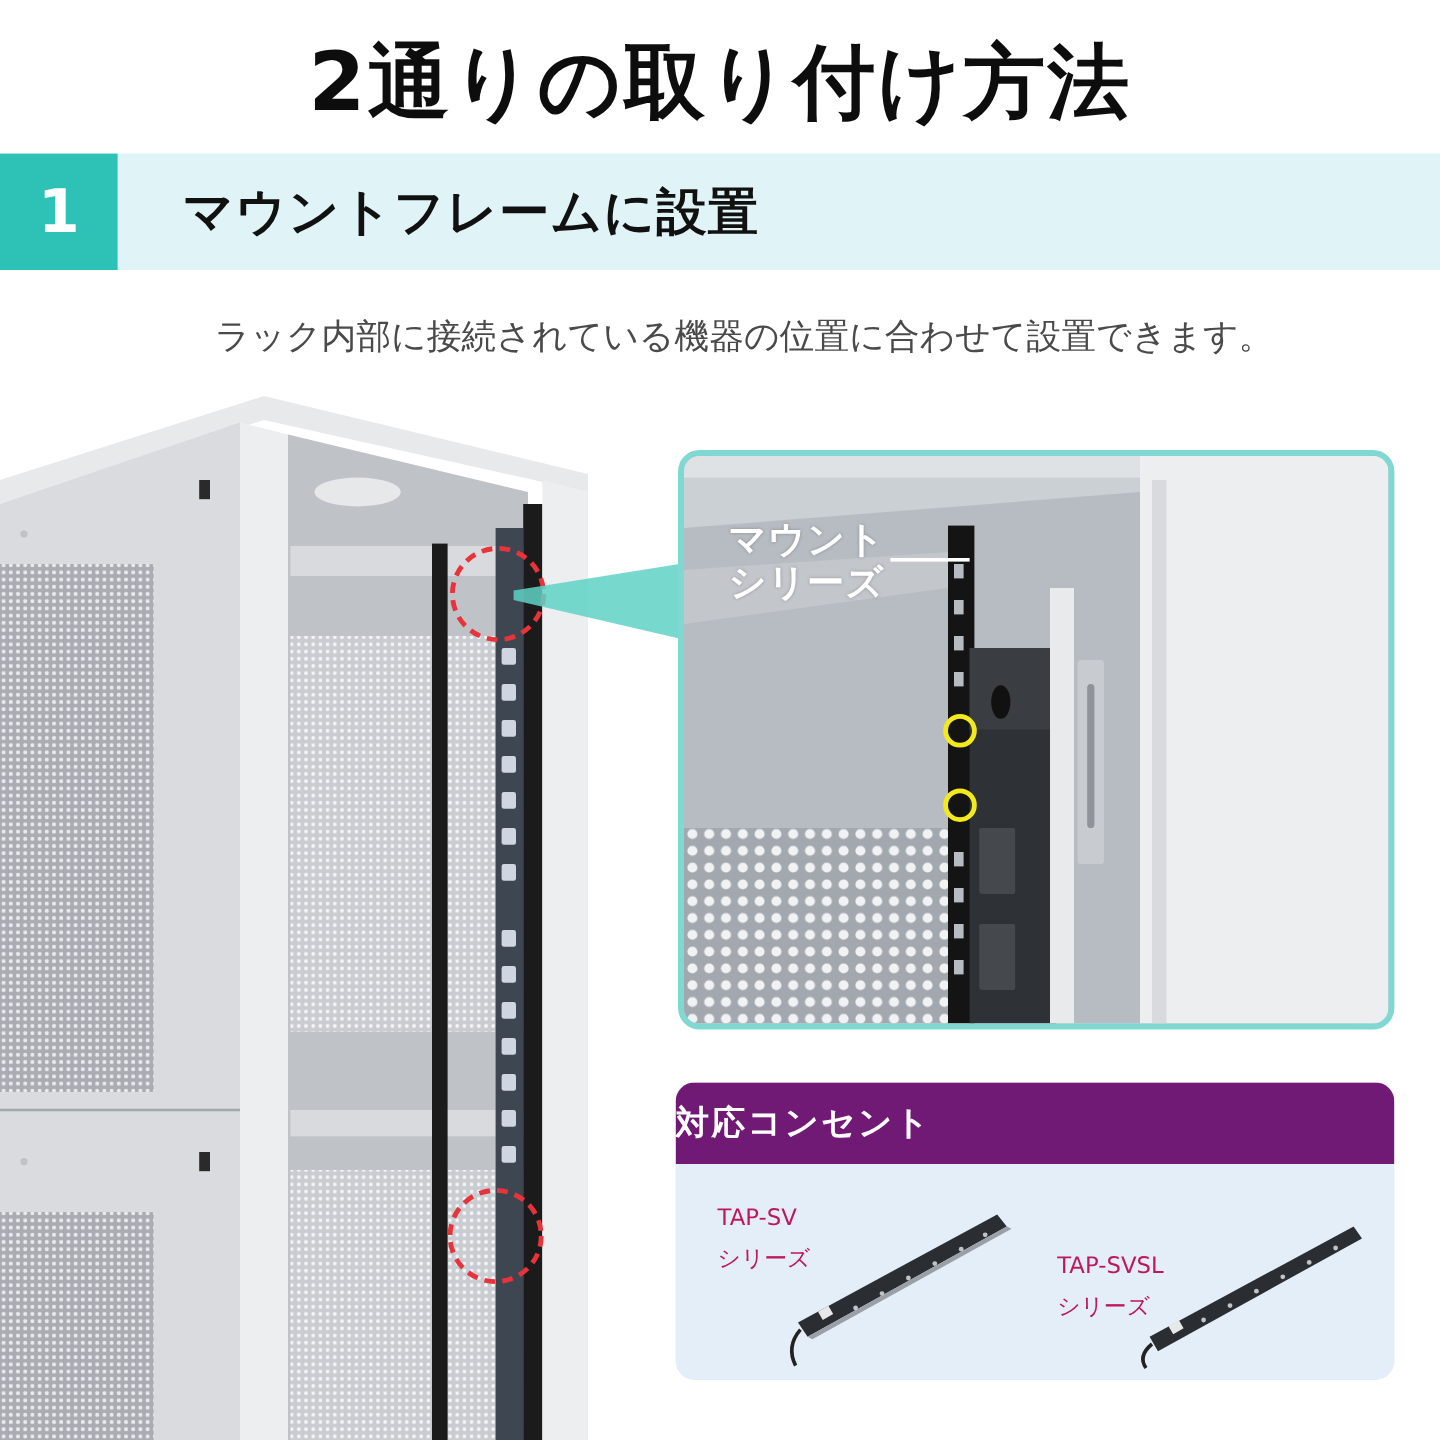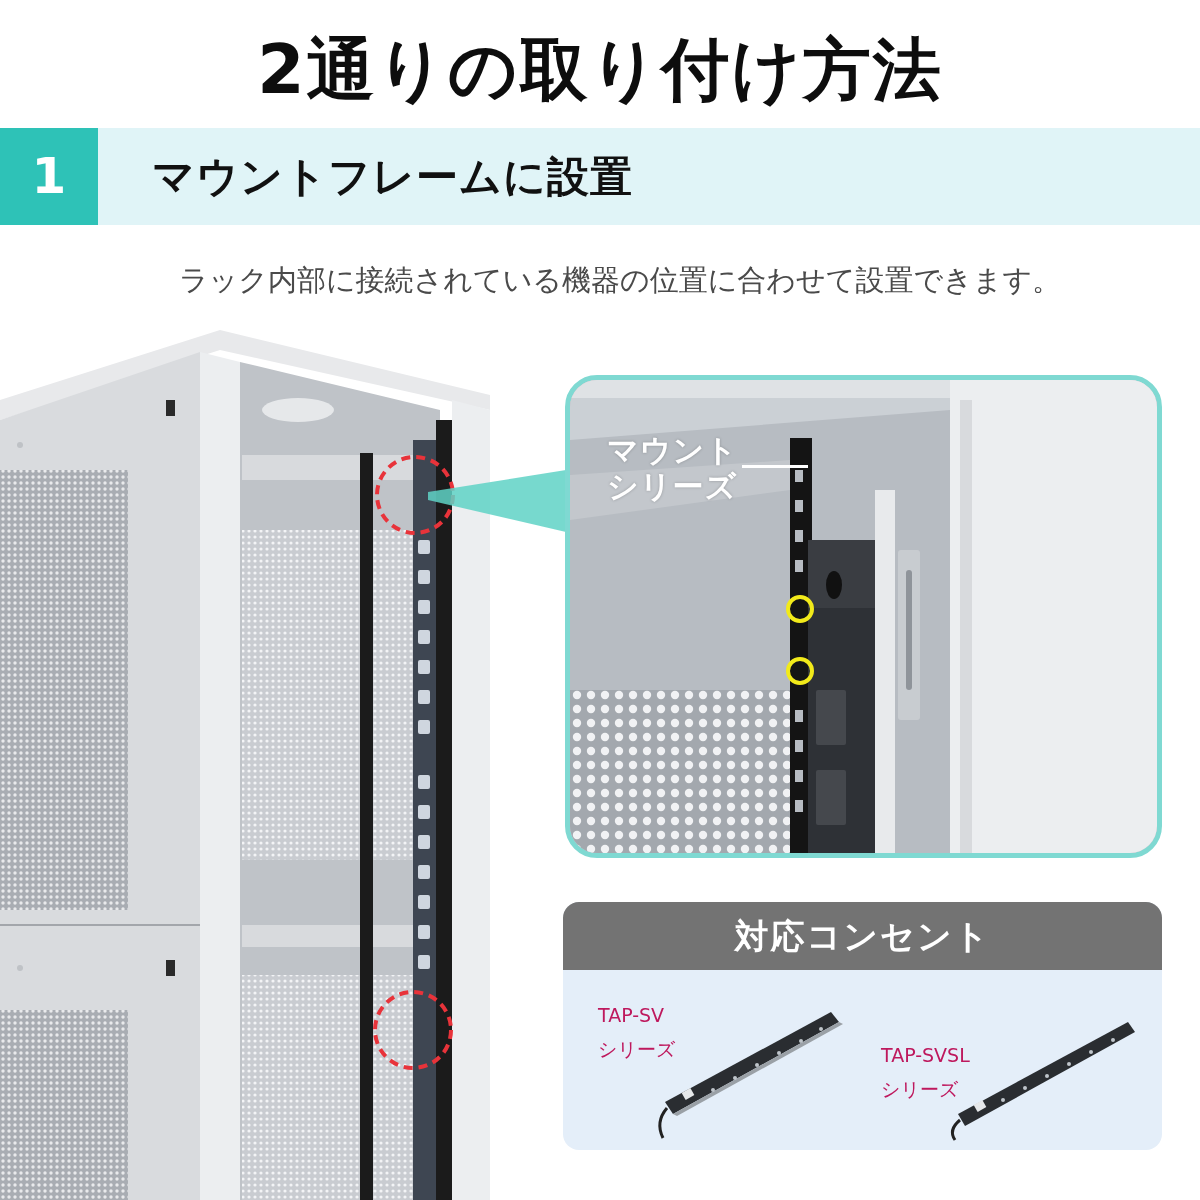--- a/index.html
+++ b/index.html
@@ -16,30 +16,30 @@
                    font-size:42px; font-weight:bold; color:#111; letter-spacing:1px; }
 
   .subtitle { position:absolute; left:0; top:256px; width:1240px; text-align:center;
               font-size:29px; color:#4a4a4a; line-height:48px; }
 
   
   .rack { position:absolute; left:0; top:320px; width:560px; height:880px; }
 
   
   .inset { position:absolute; left:565px; top:375px; width:597px; height:483px;
-           border:5px solid #7fd9d2; border-radius:32px; overflow:hidden; background:#cfd2d6; }
+           border:5px solid #7fd9d2; border-radius:18px; overflow:hidden; background:#cfd2d6; }
   .inset-label { position:absolute; left:37px; top:52px; color:#fff; font-size:31px; font-weight:bold;
                  line-height:36px; letter-spacing:1px; text-shadow:0 0 3px rgba(0,0,0,0.25); }
   .inset-line { position:absolute; left:172px; top:85px; width:66px; height:3px; background:#fff; }
 
   
   .compat { position:absolute; left:563px; top:902px; width:599px; height:248px; border-radius:16px;
             overflow:hidden; background:#e4eef9; }
-  .compat-head { position:absolute; left:0; top:0; width:100%; height:68px; background:#737373;
-                 color:#fff; font-size:34px; font-weight:bold; text-align:center; line-height:68px; letter-spacing:2px; }
+  .compat-head { position:absolute; left:0; top:0; width:100%; height:68px; background:#701a75;
+                 color:#fff; font-size:28px; font-weight:bold; line-height:68px; letter-spacing:2px; }
   .model { position:absolute; color:#be185d; font-weight:normal; font-size:19px; line-height:34px; }
   .model .series { display:block; }
 </style>
 </head>
 <body>
 
 <div class="title">2通りの取り付け方法</div>
 
 <div class="section-band"></div>
 <div class="section-num">1</div>

